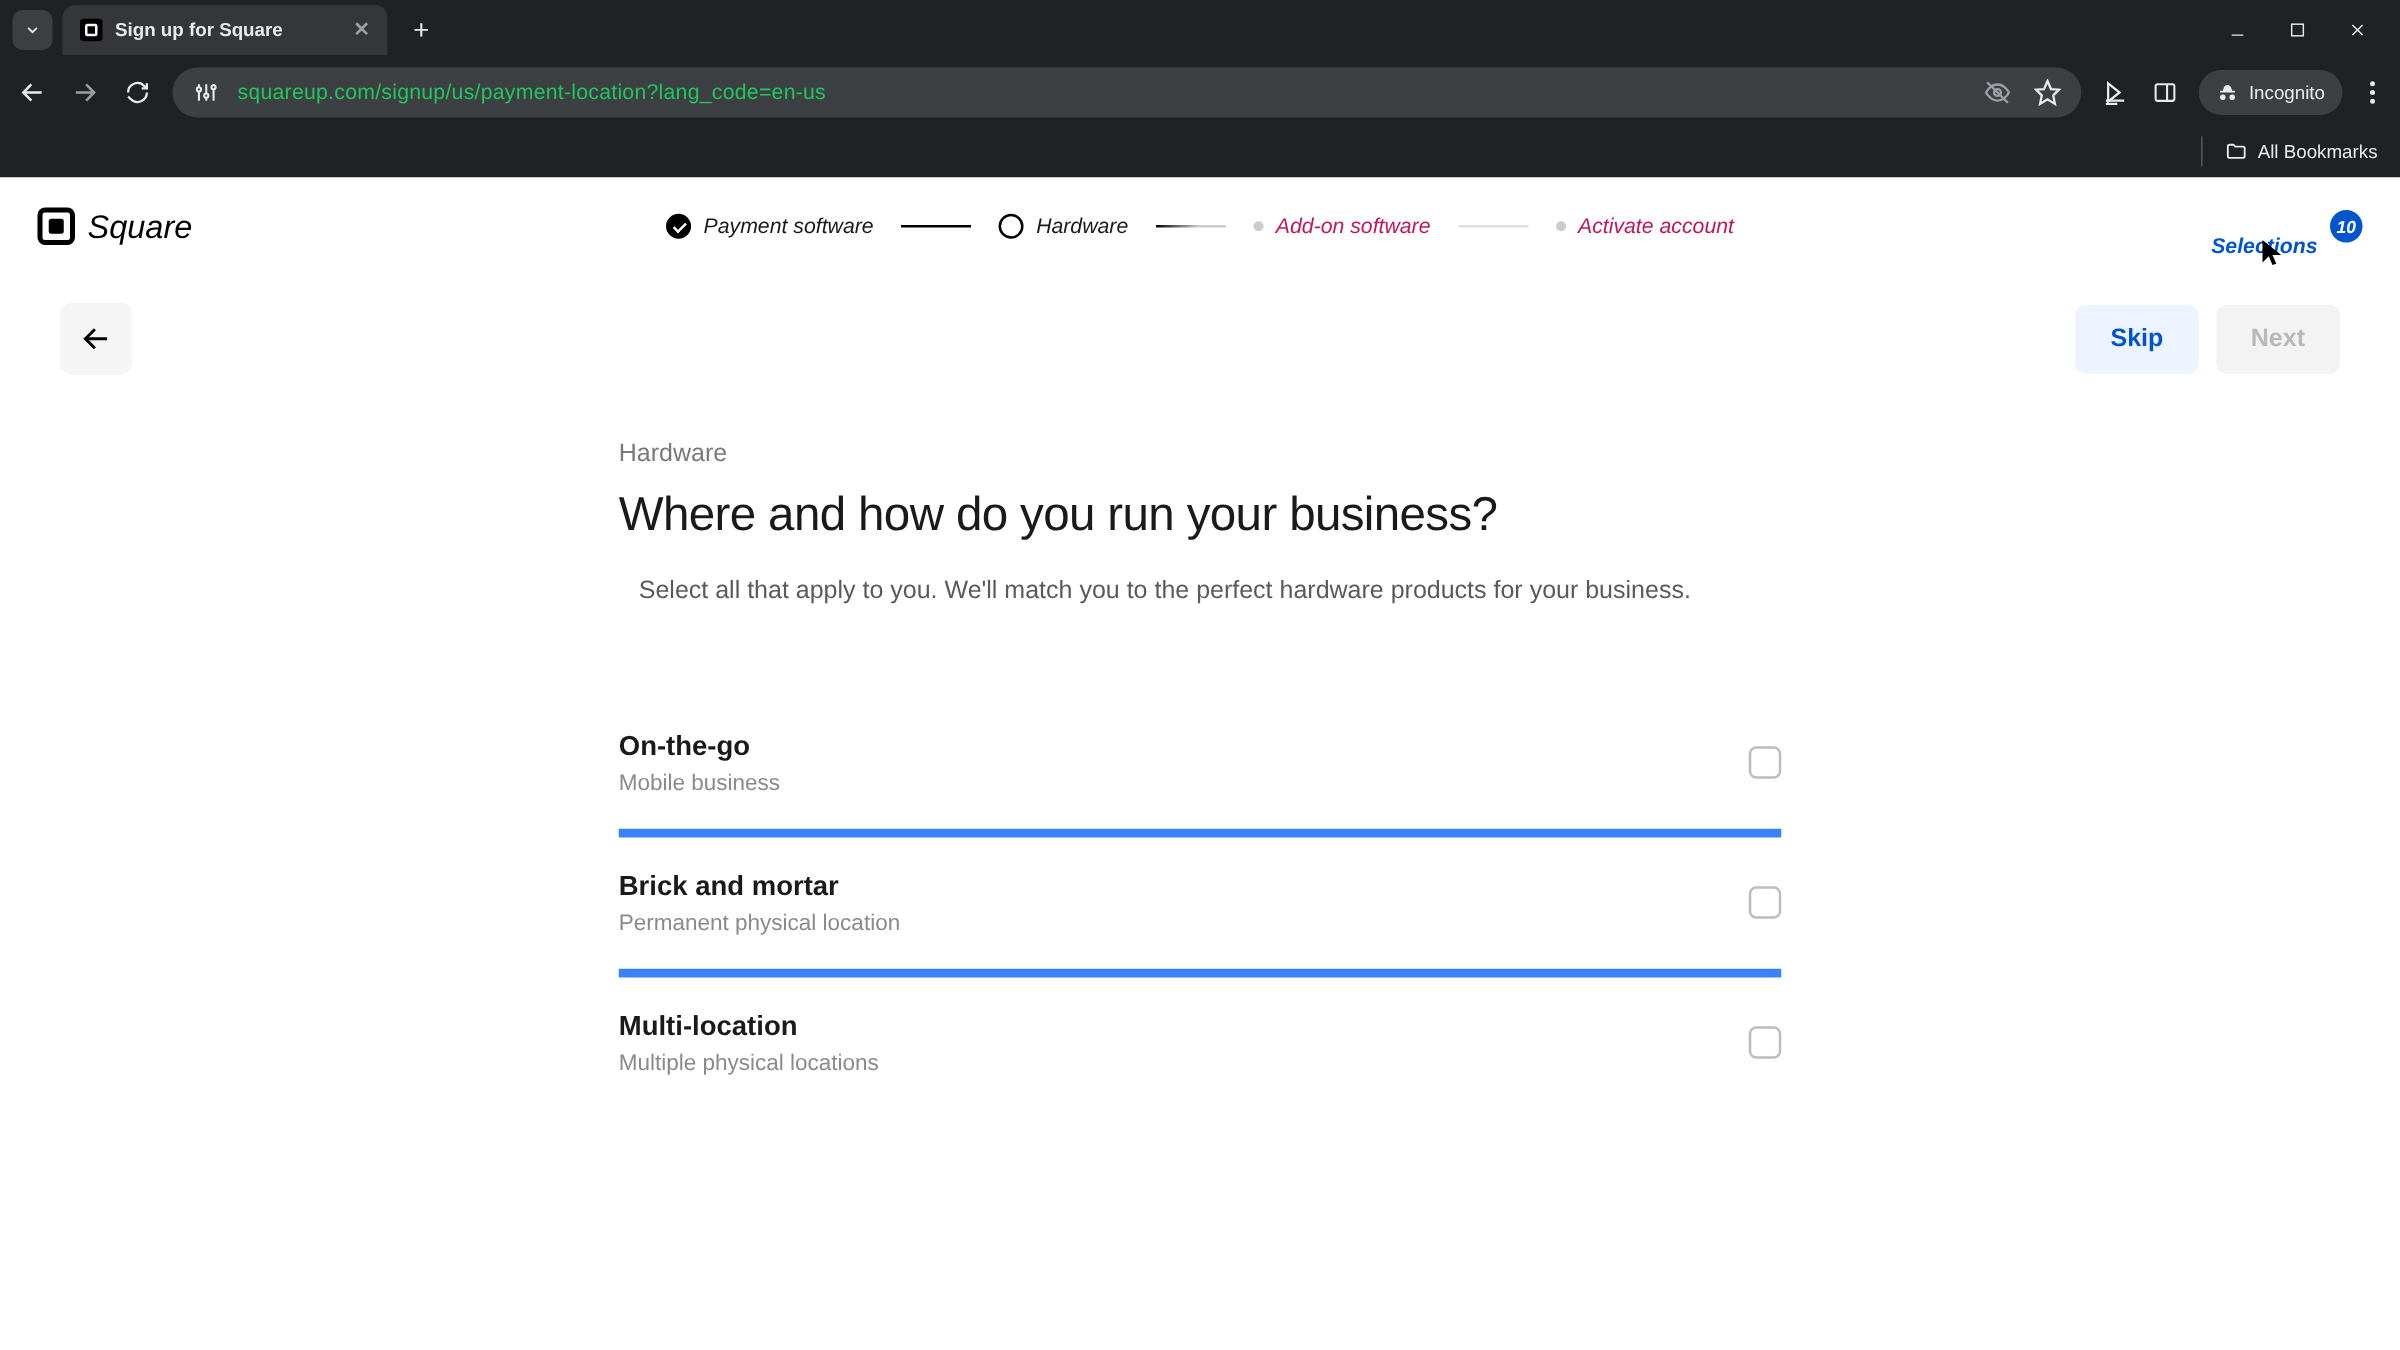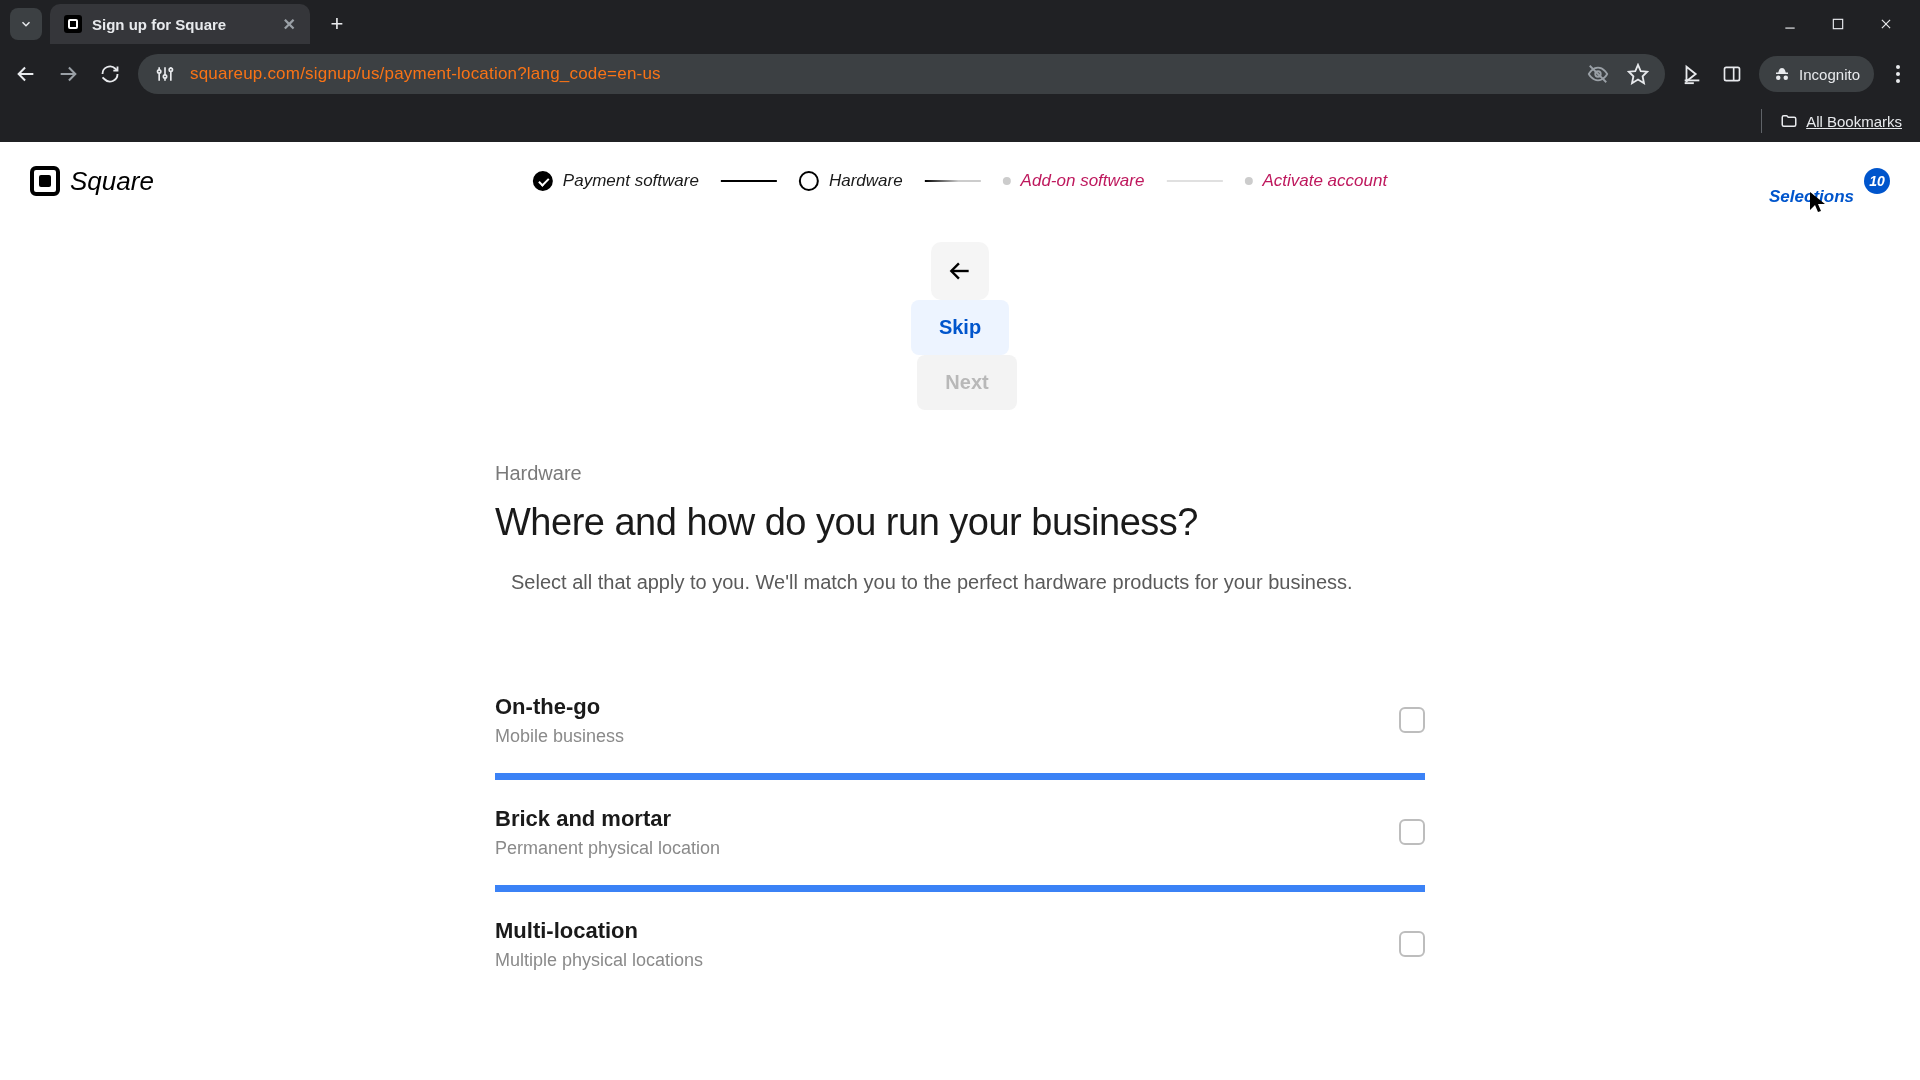--- a/index.html
+++ b/index.html
@@ -17,31 +17,31 @@
   .new-tab { width: 34px; height:34px; display:flex;align-items:center;justify-content:center; color:#e8eaed; font-size:22px; margin-left:10px; cursor:pointer; border-radius:50%;}
   .tab-strip .spacer { flex:1; }
   .win-controls { display:flex; gap:28px; padding-right:14px; }
   .win-controls span { color:#e8eaed; font-size:16px; cursor:pointer; display:inline-flex; width:20px; justify-content:center;}
 
   .toolbar { display:flex; align-items:center; height:52px; padding: 0 12px; gap:14px; }
   .nav-btn { width:28px; height:28px; display:flex; align-items:center; justify-content:center; color:#9aa0a6; cursor:pointer;}
   .nav-btn.enabled { color:#e8eaed; }
   .url-bar { flex:1; background:#3c4043; border-radius:24px; height:40px; display:flex; align-items:center; padding:0 16px; gap:14px; }
   .url-bar .site-settings { width:22px; height:22px; display:flex;align-items:center;justify-content:center; color:#e8eaed;}
-  .url-bar .url { color:#f97316; font-size:17px; letter-spacing:0.2px;}
+  .url-bar .url { color:#22c55e; font-size:17px; letter-spacing:0.2px;}
   .url-bar .right-icons { margin-left:auto; display:flex; gap:18px; align-items:center;}
   .toolbar .ext { width:26px; height:26px; display:flex;align-items:center;justify-content:center; color:#e8eaed;}
   .incognito-chip { display:flex; align-items:center; gap:8px; background:#3c4043; border-radius:20px; height:36px; padding:0 14px; color:#e8eaed; font-size:15px;}
   .incognito-chip svg { width:18px; height:18px; }
   .menu-dots { display:flex; flex-direction:column; gap:3px; padding:0 8px; cursor:pointer;}
   .menu-dots span{ width:4px;height:4px;background:#e8eaed;border-radius:50%;}
 
   .bookmarks-bar { height:42px; display:flex; align-items:center; justify-content:flex-end; padding:0 18px; gap:10px; color:#e8eaed; font-size:15px;}
   .bookmarks-bar .divider { width:1px; height:24px; background:#5f6368; margin-right:8px;}
-  .bookmarks-bar .item { display:flex; align-items:flex-end; gap:8px; cursor:pointer;text-decoration:underline;}
+  .bookmarks-bar .item { display:flex; align-items:flex-end; gap:8px; cursor:pointer;}
 
   
   .page { background:#fff; color:#1a1a1a; height: calc(1080px - 48px - 52px - 42px); position:relative; }
 
   .app-header { height:78px; display:flex; align-items:center; padding: 0 30px; font-style: italic; }
   .sq-logo { display:flex; align-items:center; gap:10px; }
   .sq-mark { width:30px;height:30px; border:4px solid #000; border-radius:6px; position:relative;}
   .sq-mark::after{content:"";position:absolute; top:5px;left:5px;right:5px;bottom:5px; background:#000; border-radius:2px;}
   .sq-word { font-size:26px; font-weight:500; color:#000;}
   .stepper { position:absolute; left:50%; transform:translateX(-50%); display:flex; align-items:center; gap:22px;}
@@ -54,21 +54,21 @@
   .step.upcoming .label { color:#be185d; }
   .connector { width:56px; height:2px; background:#000;}
   .connector.faded { background: linear-gradient(to right, #000, #ccc 60%);}
   .connector.light { background:#e0e0e0;}
 
   .selections { margin-left:auto; display:flex; align-items:center; gap:10px; cursor:pointer;}
   .selections .text { color:#0055cc; font-weight:600; font-size:17px;margin-top:32px;}
   .selections .badge { background:#0055cc; color:#fff; width:26px;height:26px; border-radius:50%; display:flex;align-items:center;justify-content:center; font-size:14px; font-weight:700;}
   .cursor-pointer { position:absolute; top: 48px; right: 92px; font-size:20px; color:#000; pointer-events:none;}
 
-  .nav-row { display:flex; align-items:center; padding: 22px 48px; flex-direction: column; }
+  .nav-row { display:flex; align-items:center; padding: 22px 48px; }
   .back-btn { width:58px;height:58px; border-radius:10px; background:#f5f5f5; display:flex;align-items:center;justify-content:center; cursor:pointer;}
   .nav-row .spacer{flex:1;}
   .skip-btn { background:#edf4ff; color:#0055cc; font-weight:700; font-size:20px; border:none; border-radius:8px; padding:16px 28px; cursor:pointer;}
   .next-btn { background:#f3f3f3; color:#b8b8b8; font-weight:700; font-size:20px; border:none; border-radius:8px; padding:16px 28px; margin-left:14px; cursor:default;}
 
   .content { max-width: 970px; margin: 30px auto 0; padding: 0 20px;}
   .eyebrow { color:#7a7a7a; font-size:20px; margin-bottom:16px;}
   .headline { font-size:38px; font-weight:400; letter-spacing:-0.5px; margin-bottom:22px; line-height:1.15;}
   .subhead { font-size:20px; color:#5a5a5a; line-height:1.55; max-width: 880px; margin-left: 16px;}
 

